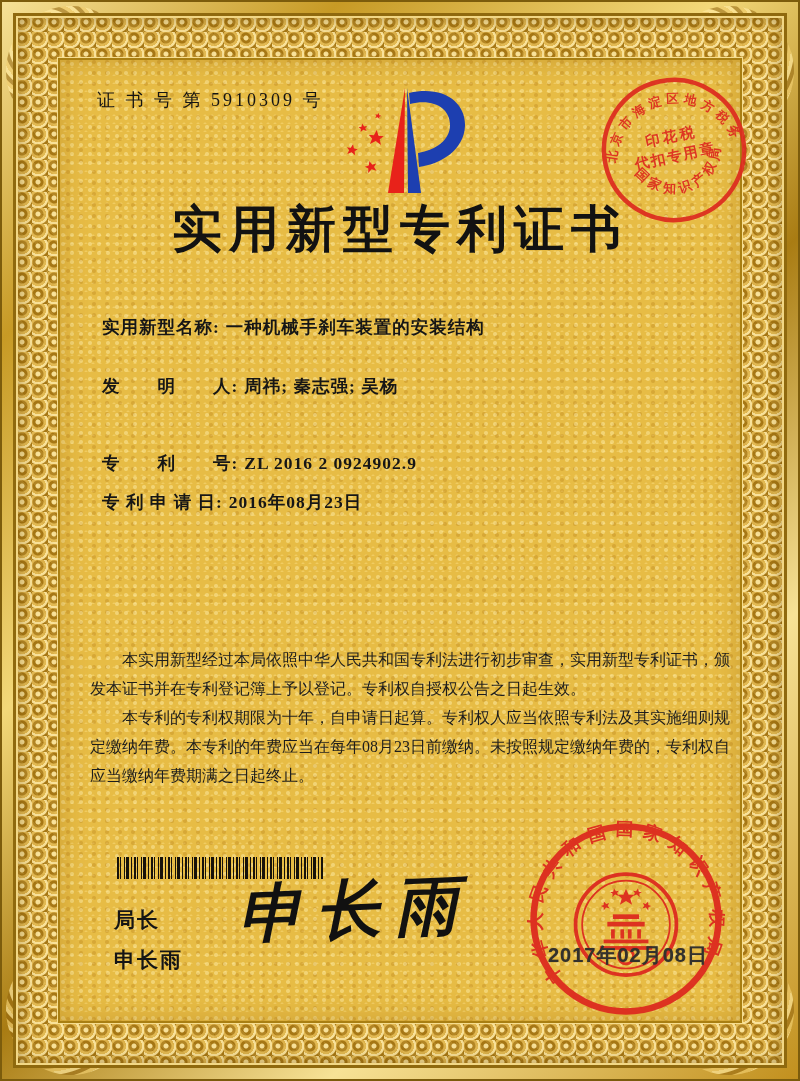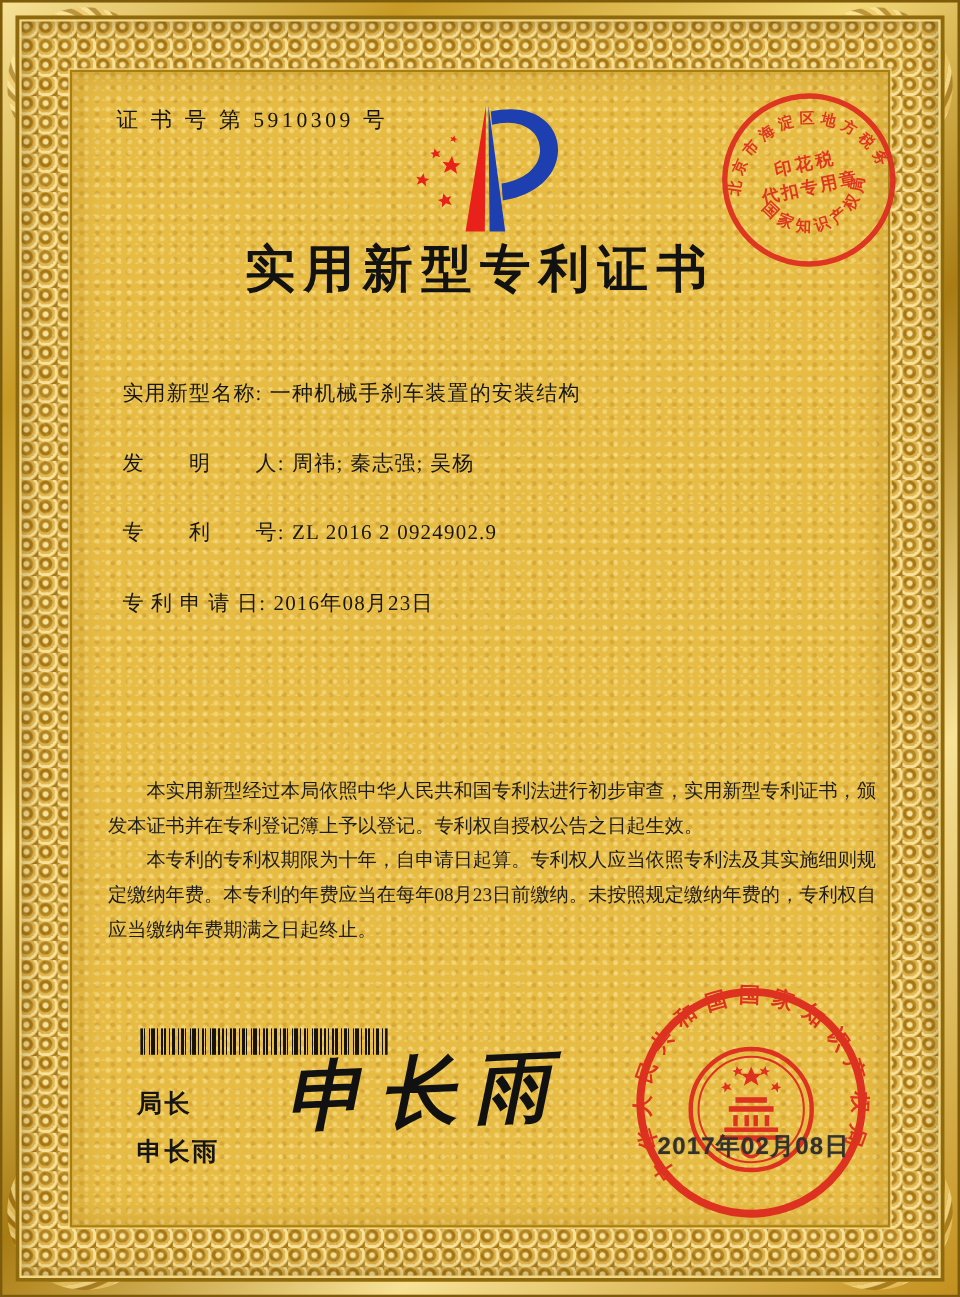--- a/index.html
+++ b/index.html
@@ -44,24 +44,24 @@
       radial-gradient(circle at 5px 8px, rgba(255,228,140,.4) 0 1px, transparent 2px);
     background-size:9px 9px, 13px 11px, 7px 8px;
     border:2px solid #a97f12;
     outline:1px solid #f6dd8f;
     box-shadow:inset 0 0 26px rgba(150,100,15,.35);
   }
 
   
   .cert-number{ position:absolute; left:37px; top:28px; font-size:18px; letter-spacing:3px; color:#141414; font-weight:400; }
   .logo{ position:absolute; left:272px; top:26px; width:150px; height:112px; }
-  .title{ position:absolute; left:0; right:0; top:136px; text-align:center; font-size:42px; font-weight:700; color:#121212; letter-spacing:7px; }
+  .title{ position:absolute; left:0; right:0; top:136px; text-align:center; font-size:50px; font-weight:700; color:#121212; letter-spacing:7px; }
 
-  .field{ position:absolute; left:42px; font-size:17.5px; color:#161616; font-weight:400; letter-spacing:1px; white-space:nowrap; }
-  .f0{ top:255px; } .f1{ top:314px; } .f2{ top:371px; } .f3{ top:430px; } .f4{ top:490px; } .f5{ top:549px; }
+  .field{ position:absolute; left:42px; font-size:17.5px; color:#161616; font-weight:700; letter-spacing:1px; white-space:nowrap; }
+  .f0{ top:255px; } .f1{ top:314px; } .f2{ top:391px; } .f3{ top:430px; } .f4{ top:490px; } .f5{ top:549px; }
   .field .val{ margin-left:6px; }
 
   .paras{ position:absolute; left:30px; top:585px; width:640px; font-size:16px; line-height:29px; color:#1d1d1d; }
   .paras p{ text-indent:2em; text-align:justify; }
 
   .barcode{
     position:absolute; left:57px; top:797px; width:206px; height:22px;
     background:repeating-linear-gradient(90deg,
       #17120a 0 2px, transparent 2px 3px,
       #17120a 3px 4px, transparent 4px 7px,

